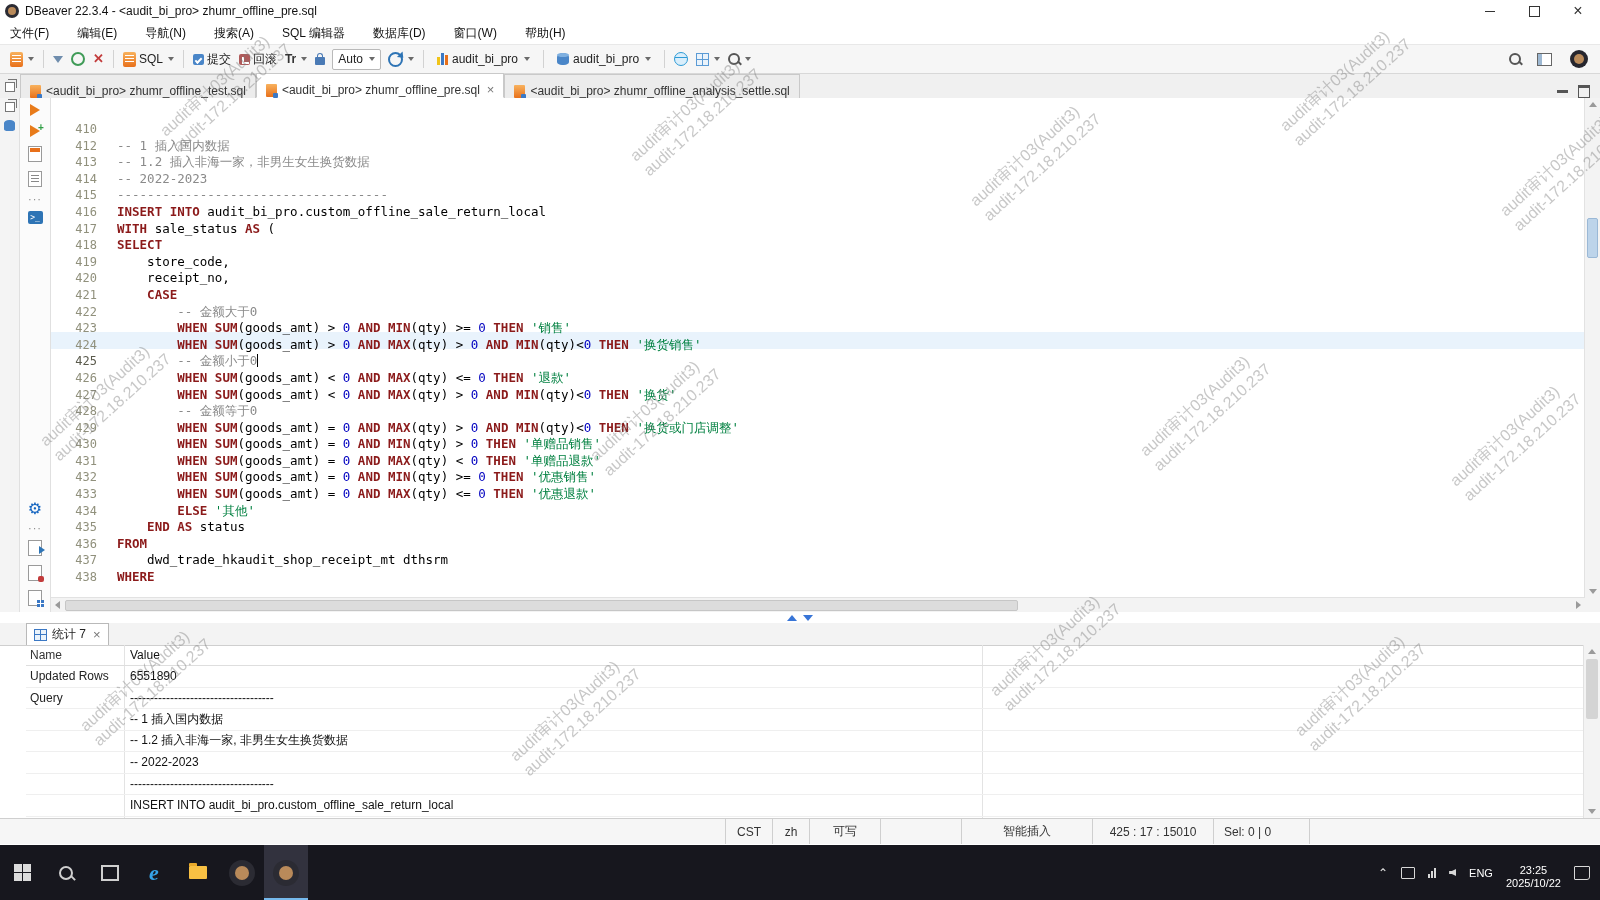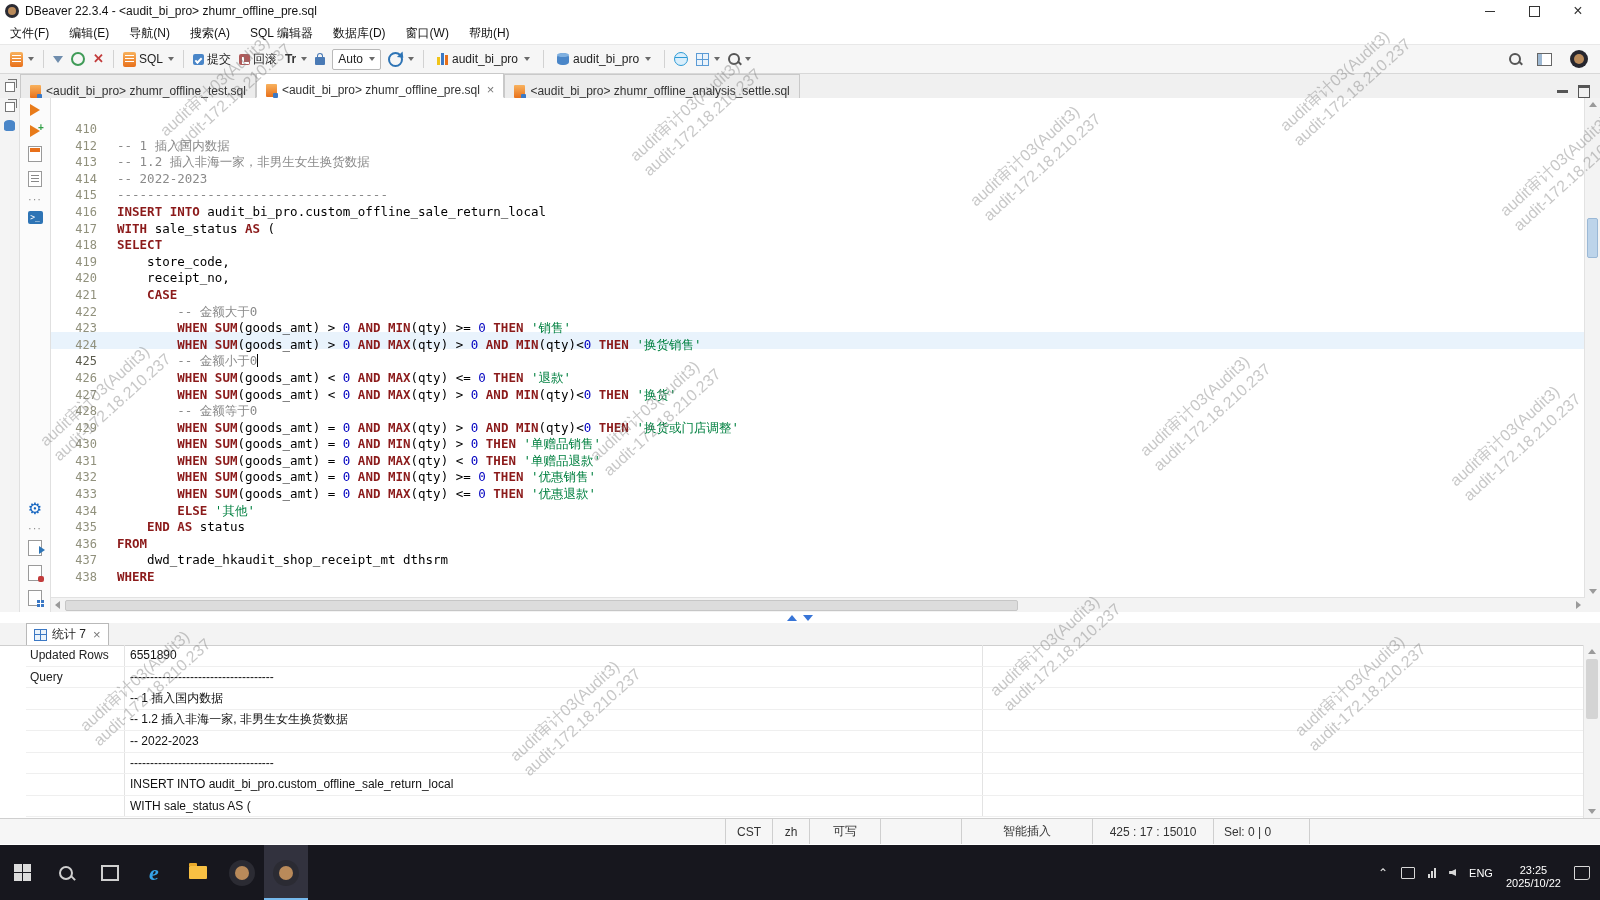--- a/index.html
+++ b/index.html
@@ -12,21 +12,21 @@
   .app-logo::after{content:"";position:absolute;left:3px;top:3px;width:8px;height:8px;border-radius:50%;background:#b98a5a;}
   .title-text{font-size:12px;color:#111;text-align:center;}
   .win-controls{margin-left:auto;display:flex;height:100%;}
   .wc{width:44px;display:flex;align-items:center;justify-content:center;color:#333;font-size:13px;cursor:default;}
   .wc-min i{display:block;width:10px;height:1px;background:#333;}
   .wc-max i{display:block;width:9px;height:9px;border:1px solid #333;}
   .wc-close{font-size:16px;}
 
   
   .menubar{position:absolute;left:0;top:22px;right:0;height:22px;background:#fff;display:flex;align-items:center;
-           gap:20px;padding-left:10px;border-bottom:1px solid #e8e8e8;}
+           gap:28px;padding-left:10px;border-bottom:1px solid #e8e8e8;}
   .menu-item{color:#111;}
 
   
   .toolbar{position:absolute;left:0;top:45px;right:0;height:28px;background:#f6f6f6;border-bottom:1px solid #d8d8d8;
            display:flex;align-items:center;padding:0 6px;}
   .tsep{width:1px;height:18px;background:#d2d2d2;margin:0 5px;}
   .tbtn{display:flex;align-items:center;gap:3px;padding:2px 4px;border-radius:2px;}
   .caret{width:0;height:0;border-left:3px solid transparent;border-right:3px solid transparent;border-top:4px solid #6a6a6a;margin-left:2px;}
   .combo{display:flex;align-items:center;gap:4px;border:1px solid #b9b9b9;background:#fff;height:19px;padding:0 5px;border-radius:2px;margin:0 3px;}
   .combo.plain{border:none;background:transparent;}
@@ -402,20 +402,24 @@
 
   <div class="bottom-panel">
     <div class="panel-tabs">
       <span class="panel-tab">
         <span class="ic-table"></span>
         <span>统计 7</span>
         <span class="tab-close">×</span>
       </span>
     </div>
     <div class="results">
+      <div class="rhead">
+        <div class="rname">Name</div>
+        <div class="rvalue">Value</div>
+      </div>
       <div id="result-rows">
           <div class="rrow">
             <div class="rname">Updated Rows</div>
             <div class="rvalue">6551890</div>
           </div>
           <div class="rrow">
             <div class="rname">Query</div>
             <div class="rvalue">------------------------------------</div>
           </div>
           <div class="rrow">

